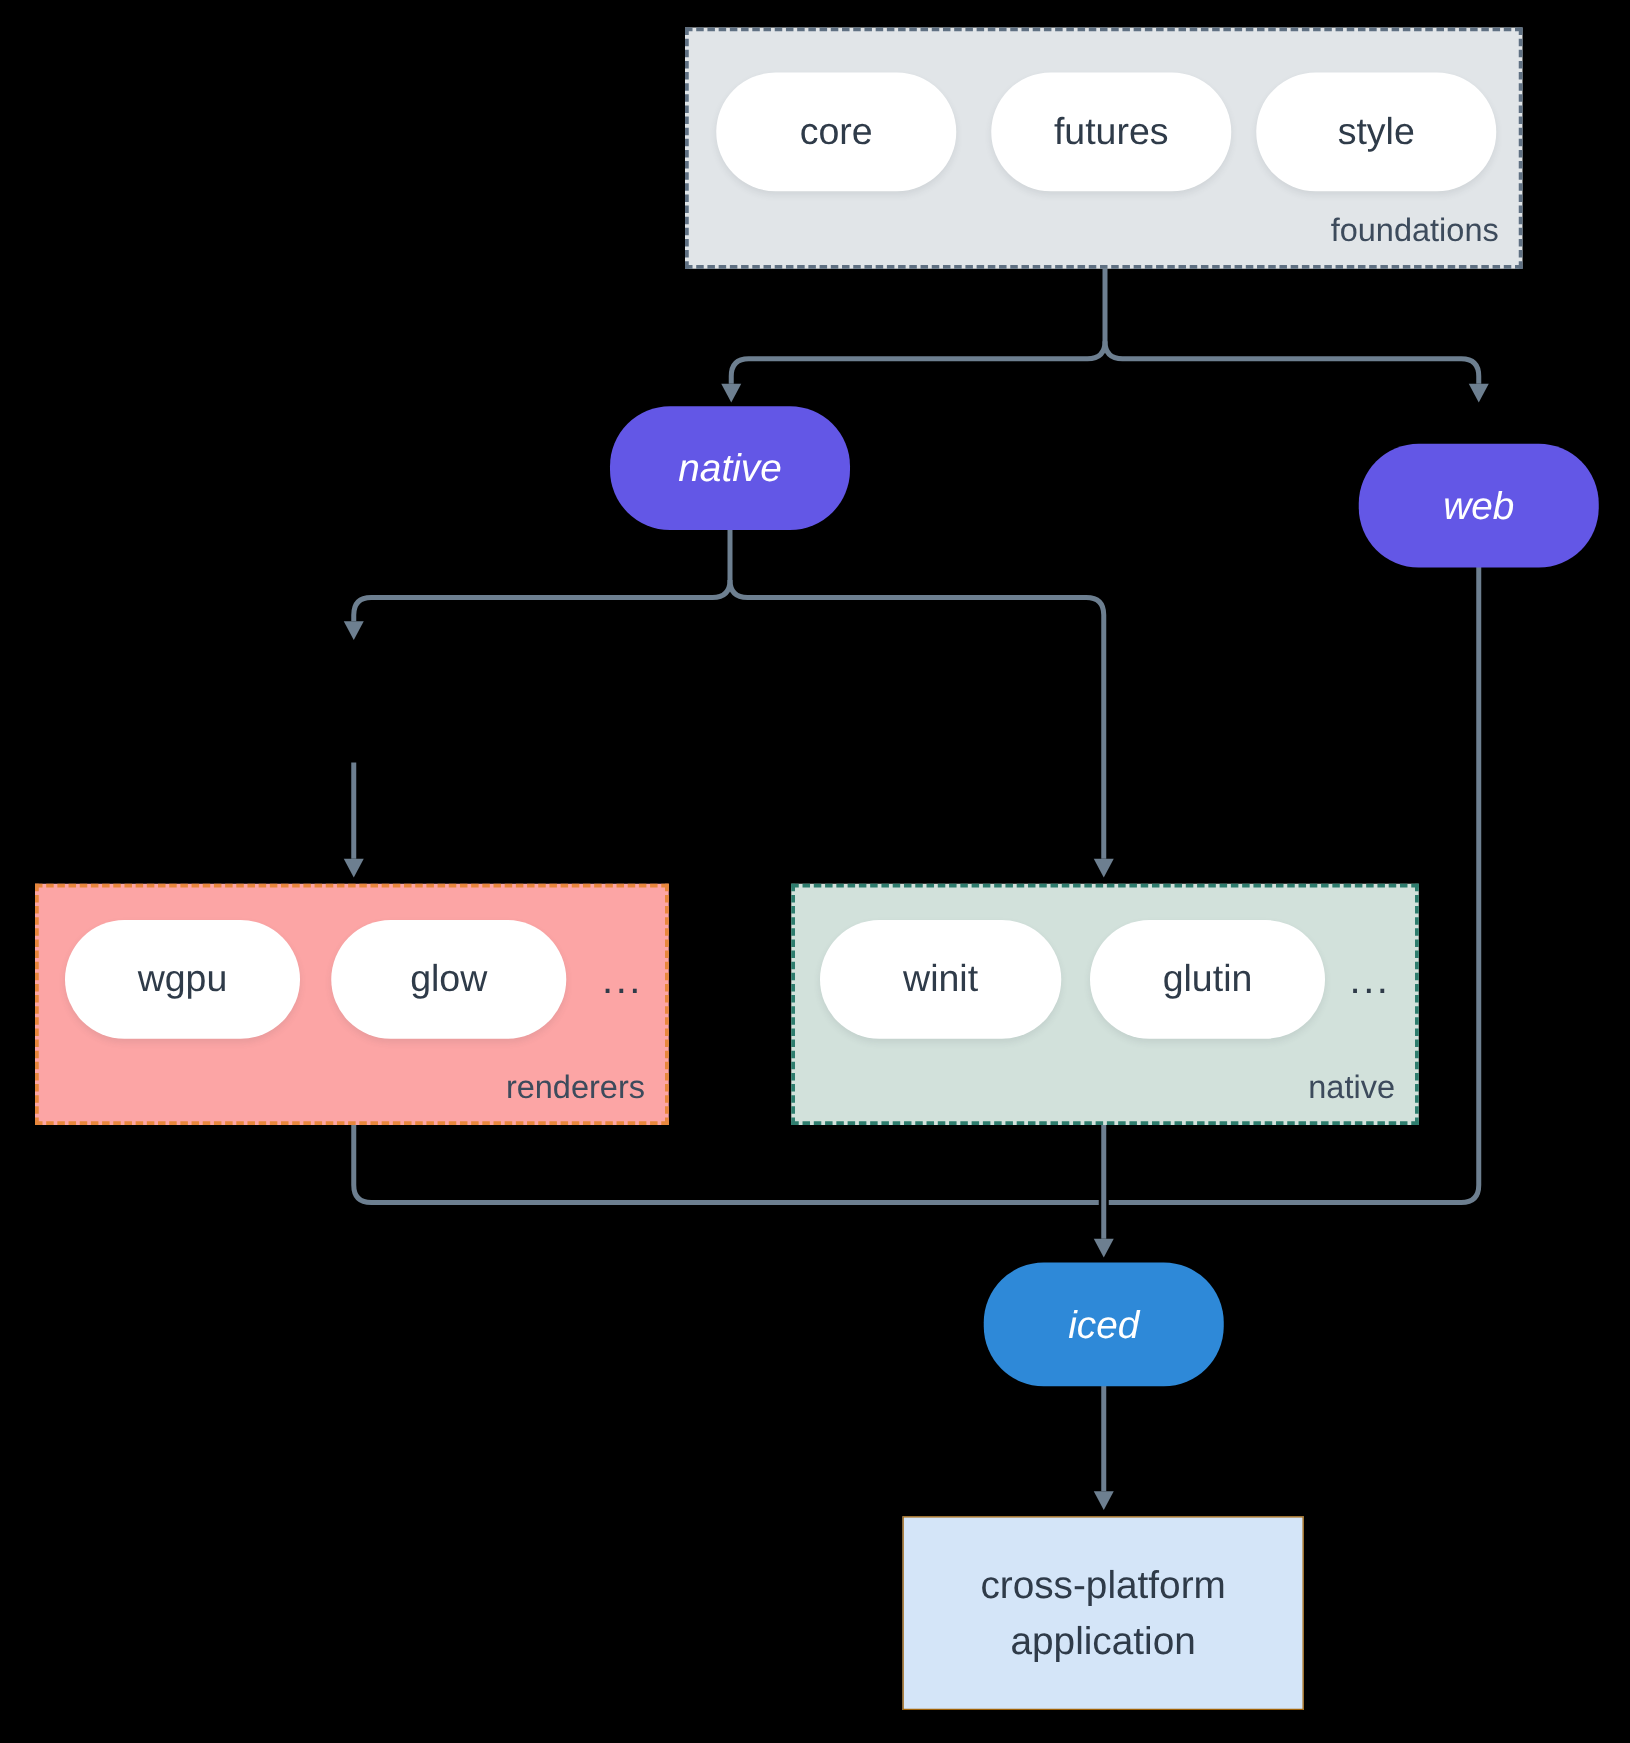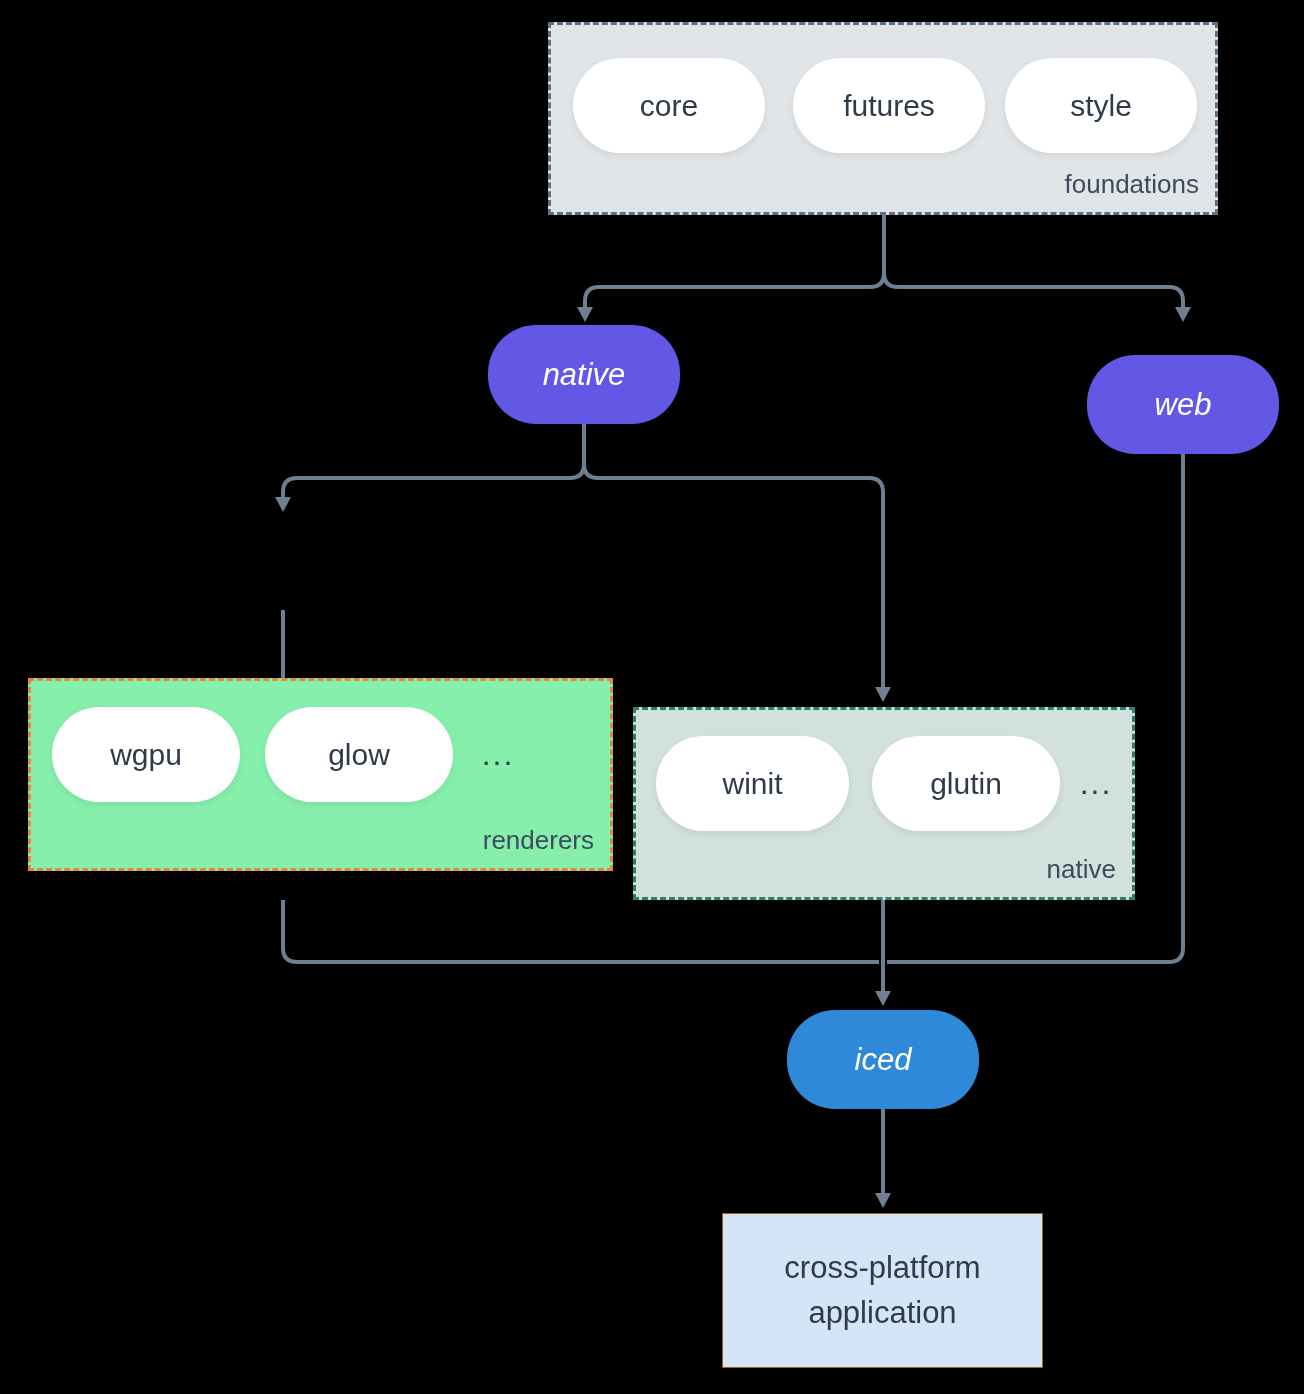--- a/index.html
+++ b/index.html
@@ -18,21 +18,21 @@
     position: absolute; left: 0; top: 0;
     width: 1304px; height: 1394px;
     pointer-events: none;
   }
   .group {
     position: absolute;
     box-sizing: border-box;
     border: 3px dashed #5f7082;
   }
   .group.foundations { left: 548px; top: 22px;  width: 670px; height: 193px; background: #e1e5e8; border-color: #5f7082; }
-  .group.renderers   { left: 28px;  top: 678px; width: 585px; height: 193px; background: #86efac; border-color: #e8873c; }
+  .group.renderers   { left: 28px;  top: 707px; width: 507px; height: 193px; background: #fca5a5; border-color: #e8873c; }
   .group.shells      { left: 633px; top: 707px; width: 502px; height: 193px; background: #d2e1db; border-color: #2e7d6e; }
   .group-label {
     position: absolute; right: 16px; bottom: 12px;
     font-size: 26px; color: #3d4b5c;
   }
   .pill {
     position: absolute;
     background: #ffffff;
     border-radius: 48px;
     display: flex; align-items: center; justify-content: center;

